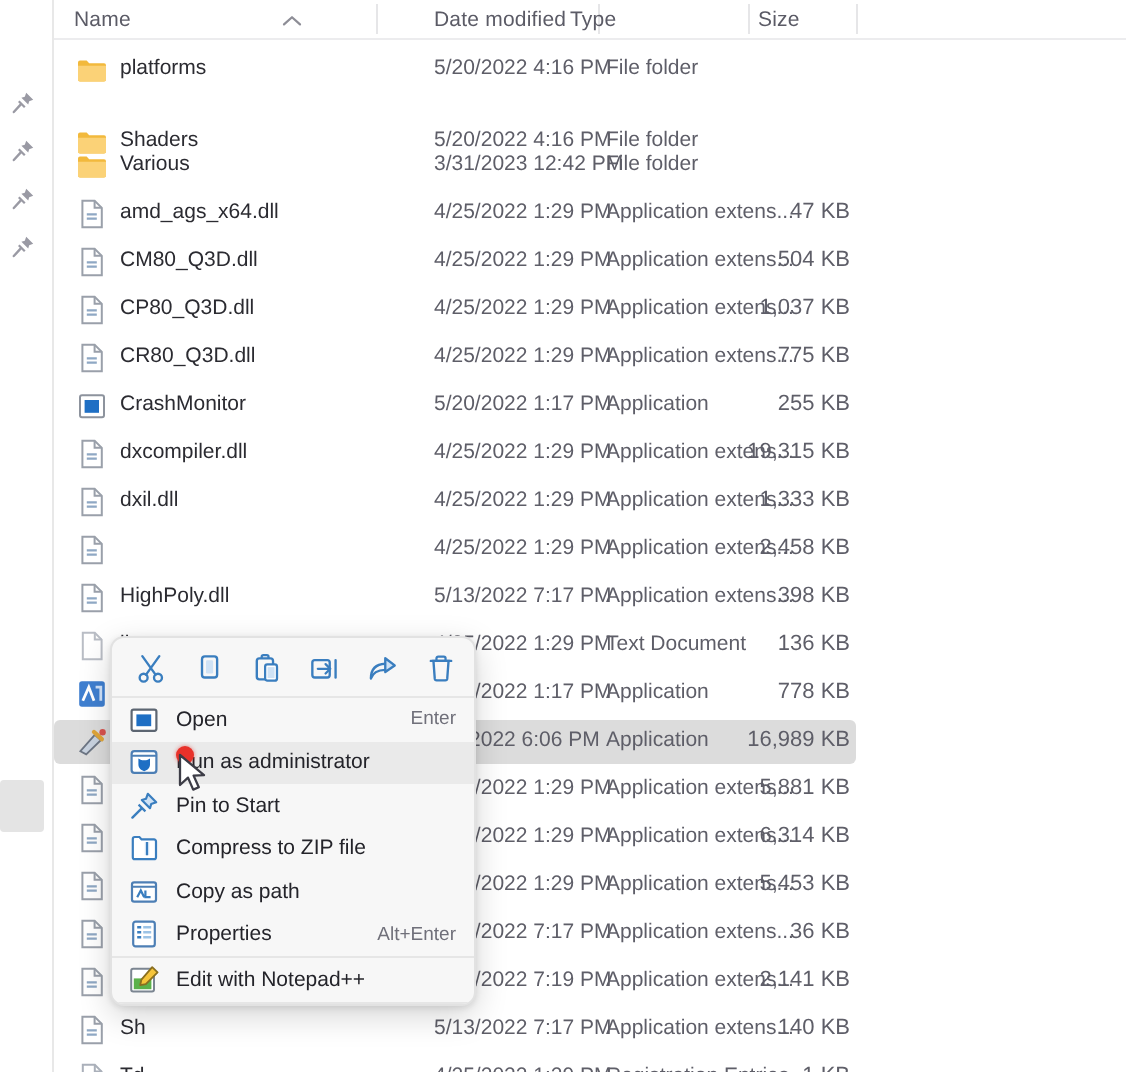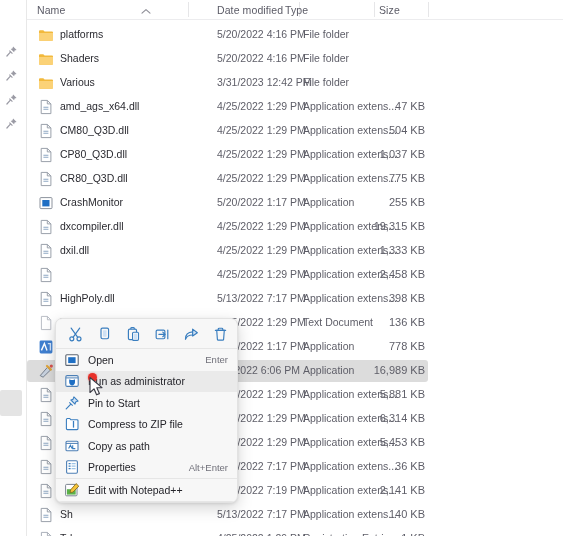--- a/index.html
+++ b/index.html
@@ -127,21 +127,21 @@
           <svg viewBox="0 0 16 16" width="16" height="16">
             <path d="M1 4.2a1 1 0 0 1 1-1h3.3l1.3 1.4H14a1 1 0 0 1 1 1v7.2a1 1 0 0 1-1 1H2a1 1 0 0 1-1-1Z" fill="#f2b93c"></path>
             <path d="M1 5.9h14v6.9a1 1 0 0 1-1 1H2a1 1 0 0 1-1-1Z" fill="#fbd277"></path>
           </svg>
         </div>
         <div class="nm">platforms</div>
         <div class="dt">5/20/2022 4:16 PM</div>
         <div class="tp">File folder</div>
         <div class="sz"></div>
       </div>
-      <div class="row" style="top: 28px;">
+      <div class="row" style="top: 40px;">
         <div class="ic">
           <svg viewBox="0 0 16 16" width="16" height="16">
             <path d="M1 4.2a1 1 0 0 1 1-1h3.3l1.3 1.4H14a1 1 0 0 1 1 1v7.2a1 1 0 0 1-1 1H2a1 1 0 0 1-1-1Z" fill="#f2b93c"></path>
             <path d="M1 5.9h14v6.9a1 1 0 0 1-1 1H2a1 1 0 0 1-1-1Z" fill="#fbd277"></path>
           </svg>
         </div>
         <div class="nm">Shaders</div>
         <div class="dt">5/20/2022 4:16 PM</div>
         <div class="tp">File folder</div>
         <div class="sz"></div>

